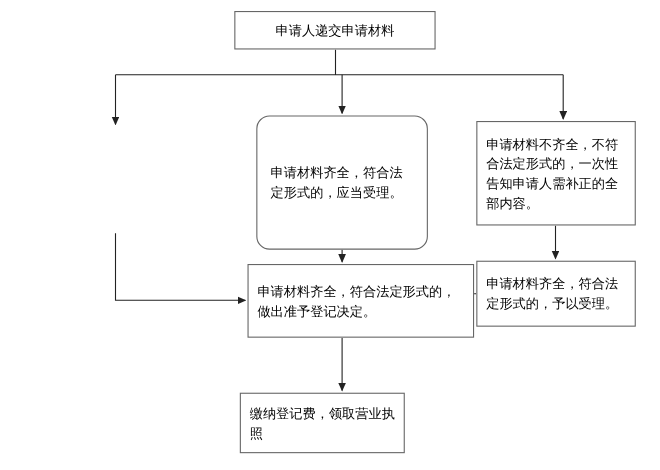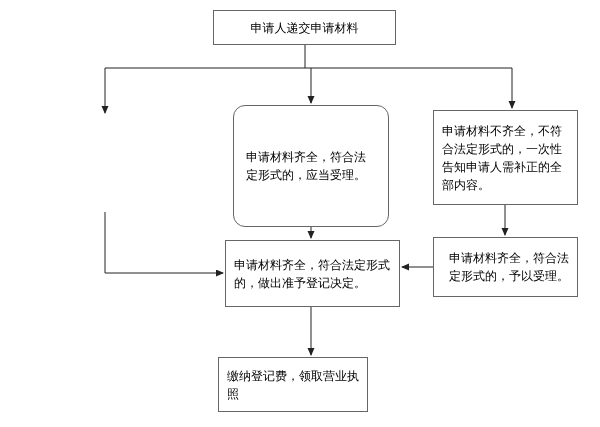--- a/index.html
+++ b/index.html
@@ -40,22 +40,22 @@
     justify-content: center;
     text-align: center;
   }
   .node.rounded {
     border-radius: 12px;
   }
   #n-start      { left: 213px; top: 10px;  width: 183px; height: 35px; }
   #n-verify     { left: 22px;  top: 115px; width: 191px; height: 97px; }
   #n-accept     { left: 233px; top: 105px; width: 156px; height: 122px; padding: 10px 12px; }
   #n-incomplete { left: 433px; top: 110px; width: 145px; height: 95px; }
-  #n-decision   { left: 225px; top: 240px; width: 175px; height: 67px; }
-  #n-accept2    { left: 433px; top: 237px; width: 145px; height: 60px; text-align: right; }
+  #n-decision   { left: 225px; top: 240px; width: 206px; height: 67px; }
+  #n-accept2    { left: 433px; top: 237px; width: 145px; height: 60px; }
   #n-license    { left: 218px; top: 357px; width: 150px; height: 55px; }
 </style>
 </head>
 <body>
 
 <div class="canvas">
 
   <svg class="connector-layer" width="600" height="427" viewBox="0 0 600 427" xmlns="http://www.w3.org/2000/svg">
     <defs>
       <marker id="arrow" markerWidth="8" markerHeight="8" refX="7" refY="3.5" orient="auto" markerUnits="userSpaceOnUse">

